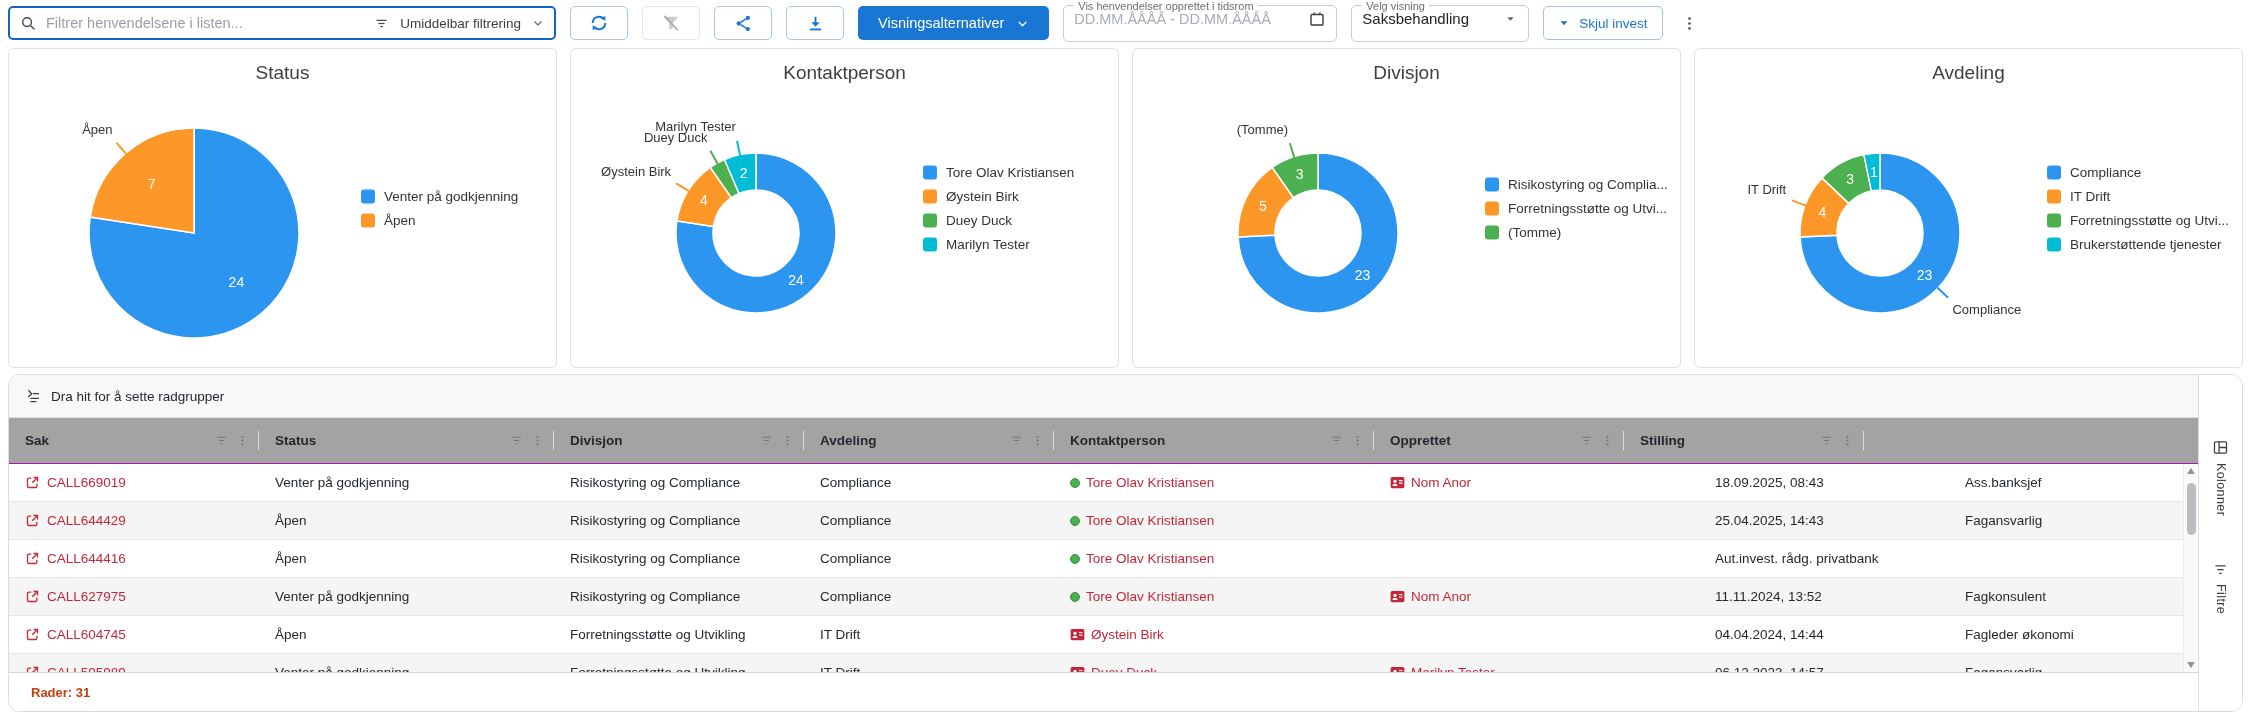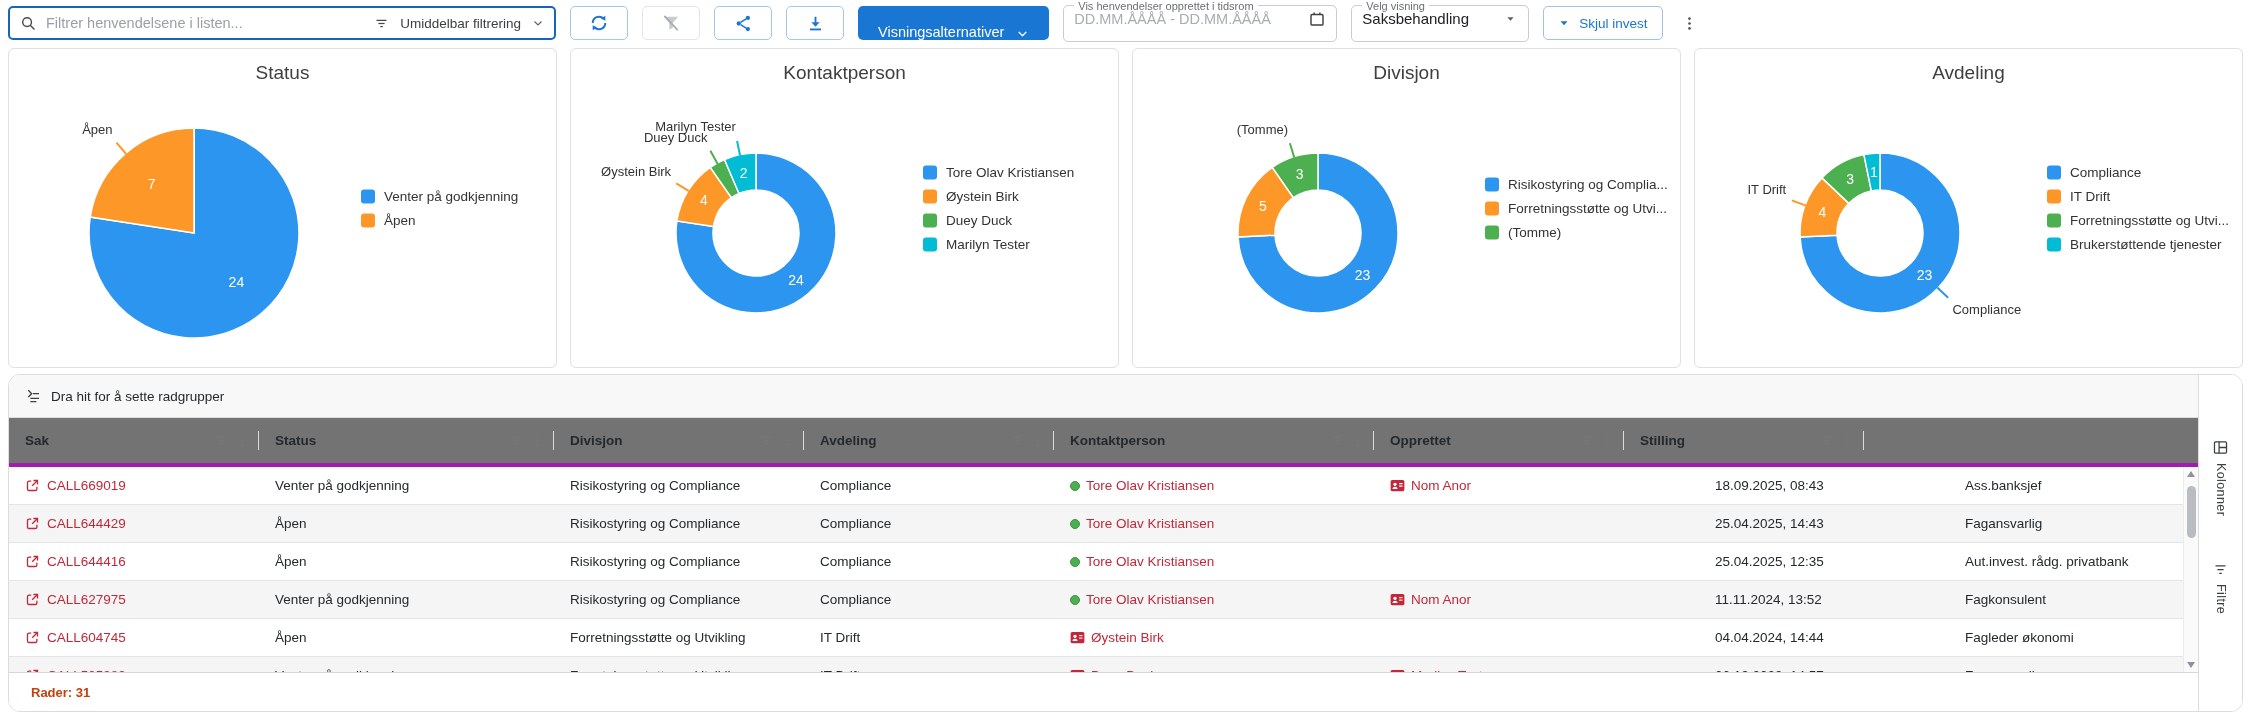--- a/index.html
+++ b/index.html
@@ -10,21 +10,21 @@
   
   .toolbar{display:flex;align-items:center;height:46px;padding:0 8px;gap:14px}
   .searchbox{width:548px;height:34px;border:2px solid #1565c0;border-radius:5px;background:#fff;
     display:flex;align-items:center;padding:0 10px;gap:9px;box-sizing:border-box;flex:none}
   .searchbox .ph{color:#9aa0a6;font-size:14.5px;flex:1;white-space:nowrap;overflow:hidden}
   .imm{display:flex;align-items:center;gap:11px;color:#3c4043;font-size:13.5px;white-space:nowrap;cursor:pointer}
   .icon-btn{width:58px;height:34px;border:1px solid #a6c8e8;border-radius:5px;background:#fff;
     display:flex;align-items:center;justify-content:center;cursor:pointer;flex:none;padding:0}
   .icon-btn.disabled{border-color:#e3e5e8}
   .primary-btn{height:34px;padding:0 20px;background:#1976d2;border:none;border-radius:5px;color:#fff;
-    font-size:14.5px;display:flex;align-items:flex-end;gap:12px;cursor:pointer;flex:none;font-family:inherit}
+    font-size:14.5px;display:flex;align-items:center;gap:12px;cursor:pointer;flex:none;font-family:inherit}
   fieldset.field{border:1px solid #c9cdd2;border-radius:5px;height:41px;margin:0;padding:0 10px;
     box-sizing:border-box;position:relative;top:-2px;flex:none}
   fieldset.field legend{font-size:11px;color:#6b7075;padding:0 4px;line-height:10px}
   .field-row{display:flex;align-items:center;gap:8px;margin-top:-1px}
   .field .ph{color:#a8adb3;font-size:14.5px;white-space:nowrap}
   .field .val{color:#202124;font-size:15px;white-space:nowrap;flex:1}
   .field.date{width:274px}
   .field.view{width:178px}
   .outline-btn{height:34px;padding:0 14px;border:1px solid #9fc3e8;border-radius:5px;background:#fff;color:#1976d2;
     font-size:13.5px;display:flex;align-items:center;gap:9px;cursor:pointer;flex:none;font-family:inherit}
@@ -38,21 +38,21 @@
   svg.plot text.callout{fill:#333;font-size:13px}
   .legend{position:absolute;left:352px;top:50%;transform:translateY(-50%);list-style:none;margin:0;padding:0;
     display:flex;flex-direction:column;gap:9px}
   .legend li{display:flex;align-items:center;gap:9px;font-size:13.5px;color:#333;white-space:nowrap;cursor:pointer}
   .swatch{width:14px;height:14px;border-radius:3px;flex:none}
   
   .table-card{margin:6px 8px 14px;height:336px;border:1px solid #dcdcdc;border-radius:12px;display:flex;background:#fff;overflow:hidden}
   .table-main{flex:1;display:flex;flex-direction:column;min-width:0}
   .group-bar{height:42px;background:#f8f8f8;border-bottom:1px solid #dcdfe2;display:flex;align-items:center;gap:10px;
     padding:0 16px;color:#24292e;font-size:13.5px;flex:none}
-  .thead{height:45px;display:flex;align-items:stretch;border-bottom:4px solid #a21caf;background:#737373;flex:none}
+  .thead{height:45px;display:flex;align-items:stretch;border-bottom:1px solid #a21caf;background:#a3a3a3;flex:none}
   .th{display:flex;align-items:center;padding:0 10px 0 16px;position:relative;box-sizing:border-box;gap:8px;cursor:pointer}
   .th-label{font-size:13.5px;font-weight:600;color:#24292e;white-space:nowrap}
   .th .sp{flex:1}
   .th::after{content:'';position:absolute;right:0;top:13px;bottom:13px;width:1px;background:#d9dcde}
   .tbody-wrap{position:relative;flex:1;overflow:hidden}
   .tr{display:flex;height:38px;border-bottom:1px solid #e3e5e7;background:#fff;box-sizing:border-box}
   .tr.alt{background:#f5f5f5}
   .td{display:flex;align-items:center;padding:0 10px 0 16px;box-sizing:border-box;font-size:13.5px;color:#24292e;
     gap:7px;overflow:hidden;white-space:nowrap;flex:none}
   .red{color:#c2283a}
@@ -564,23 +564,20 @@
             <div class="td" style="width: 250px;">
               <span>Compliance</span>
             </div>
             <div class="td" style="width: 320px;">
               <span class="person">
                 <span class="dot"></span>
                 <span class="red">Tore Olav Kristiansen</span>
               </span>
             </div>
             <div class="td" style="width: 325px;"></div>
-            <div class="td" style="width: 250px;">
-              <span>25.04.2025, 12:35</span>
-            </div>
             <div class="td" style="width: 240px;">
               <span>Aut.invest. rådg. privatbank</span>
             </div>
           </div>
           <div class="tr alt">
             <div class="td" style="width: 250px;">
               <span class="icn">
                 <svg width="15" height="15" viewBox="0 0 24 24">
                   <path d="M10 5H6.5A2.5 2.5 0 0 0 4 7.5v10A2.5 2.5 0 0 0 6.5 20h10a2.5 2.5 0 0 0 2.5-2.5V14" fill="none" stroke="#c2283a" stroke-width="2.1"></path>
                   <polyline points="13.5,4 20,4 20,10.5" fill="none" stroke="#c2283a" stroke-width="2.1"></polyline>

